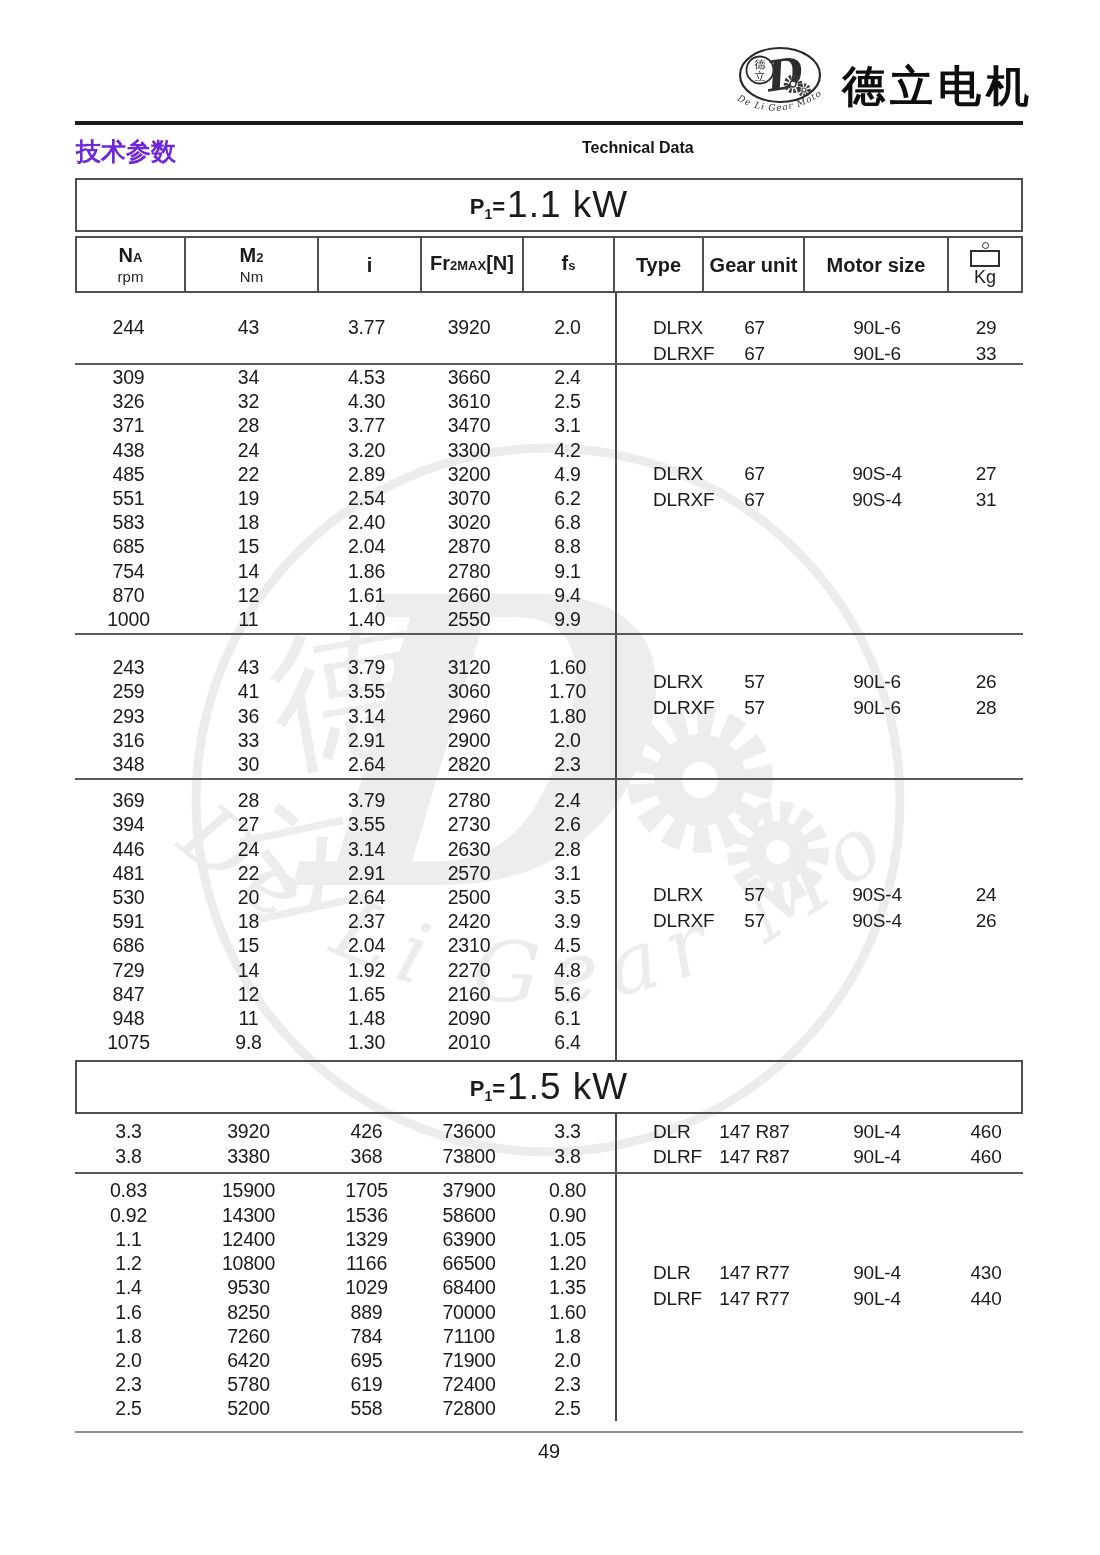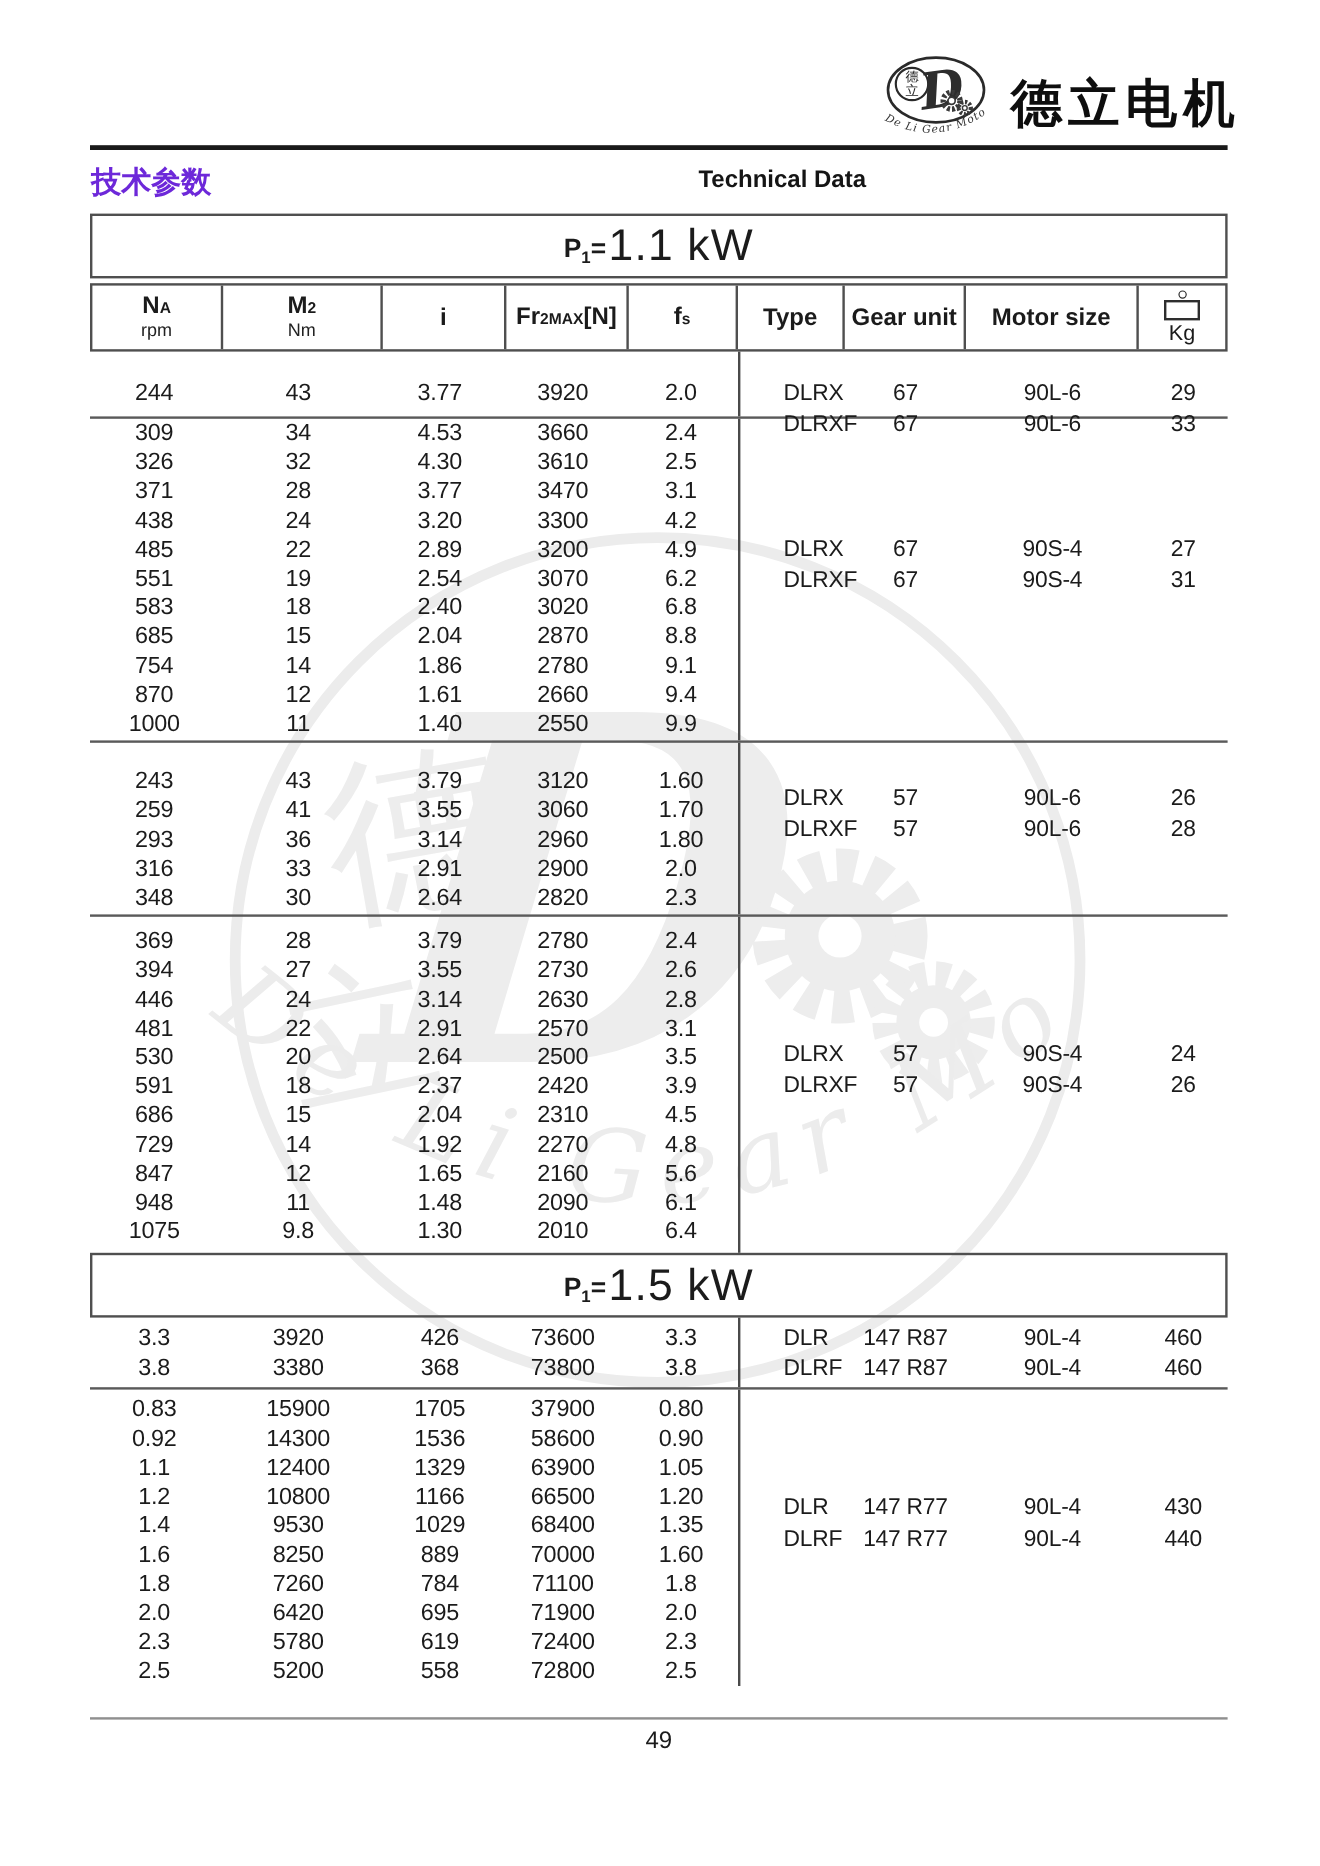--- a/index.html
+++ b/index.html
@@ -9,21 +9,21 @@
 
   
   .wm{position:absolute;left:0;top:0;z-index:0}
 
   
   .logo-svg{position:absolute;left:727px;top:44px;z-index:1}
   .brand{position:absolute;left:842px;top:58px;z-index:1;font-family:"DejaVu Serif","Liberation Serif",serif;
          font-size:43px;font-weight:bold;letter-spacing:5px;color:#0e0e0e;white-space:nowrap}
   .toprule{position:absolute;left:75px;top:121px;width:948px;height:4px;background:#1a1a1a;z-index:1}
   .subhead-cn{position:absolute;left:76px;top:135px;font-size:25px;font-weight:700;color:#6d28d9;z-index:1}
-  .subhead-en{position:absolute;left:582px;top:139px;font-size:20px;font-weight:bold;color:#151515;z-index:1}
+  .subhead-en{position:absolute;left:582px;top:139px;font-size:16px;font-weight:bold;color:#151515;z-index:1}
 
   
   .content{position:absolute;left:75px;top:178px;width:948px;z-index:1}
 
   .title-box{height:54px;border:2px solid #4f4f4f;display:flex;justify-content:center;align-items:center;background:transparent}
   .tp-small{font-size:22px;font-weight:bold;position:relative;top:3px;letter-spacing:0}
   .tp-small sub{font-size:14px;font-weight:bold}
   .tp-value{font-size:37px;font-weight:normal;letter-spacing:1px;margin-left:2px}
 
   .thead{display:grid;grid-template-columns:107px 133px 103px 102px 91px 89px 101px 144px auto;
@@ -35,21 +35,21 @@
   .hsmall{font-size:13px;font-weight:bold}
   .hunit{font-size:15px;color:#222;line-height:17px}
   .kg-icon{display:block}
   .kg-knob{display:block;width:7px;height:7px;border:1.5px solid #2e2e2e;border-radius:50%;margin:0 auto}
   .kg-body{display:block;width:30px;height:17px;border:2px solid #2e2e2e;margin:1px auto 0}
   .kg-label{font-size:18px;line-height:19px;margin-top:1px}
 
   
   .group{position:relative;border-bottom:2px solid #5a5a5a}
   .group::before{content:"";position:absolute;left:540px;top:0;bottom:0;width:2px;background:#4a4a4a}
-  .sec0 .g0{height:56px;padding-top:22px}
+  .sec0 .g0{height:72px;padding-top:22px}
   .sec0 .g1{padding:0 0 2px}
   .sec0 .g2{padding:20px 0 2px}
   .sec0 .g3{padding:8px 0 6px;border-bottom:none}
   .sec1 .g0{padding:5px 0 3px}
   .sec1 .g1{padding:4px 0 0;border-bottom:none}
 
   .lrow{display:grid;grid-template-columns:107px 133px 103px 102px 95px;line-height:24.2px}
   .sec0 .g0 .lrow{line-height:24px}
   .sec1 .g0 .lrow{line-height:25px}
   .lcell{text-align:center;font-size:19.5px;letter-spacing:-0.2px;white-space:nowrap}

